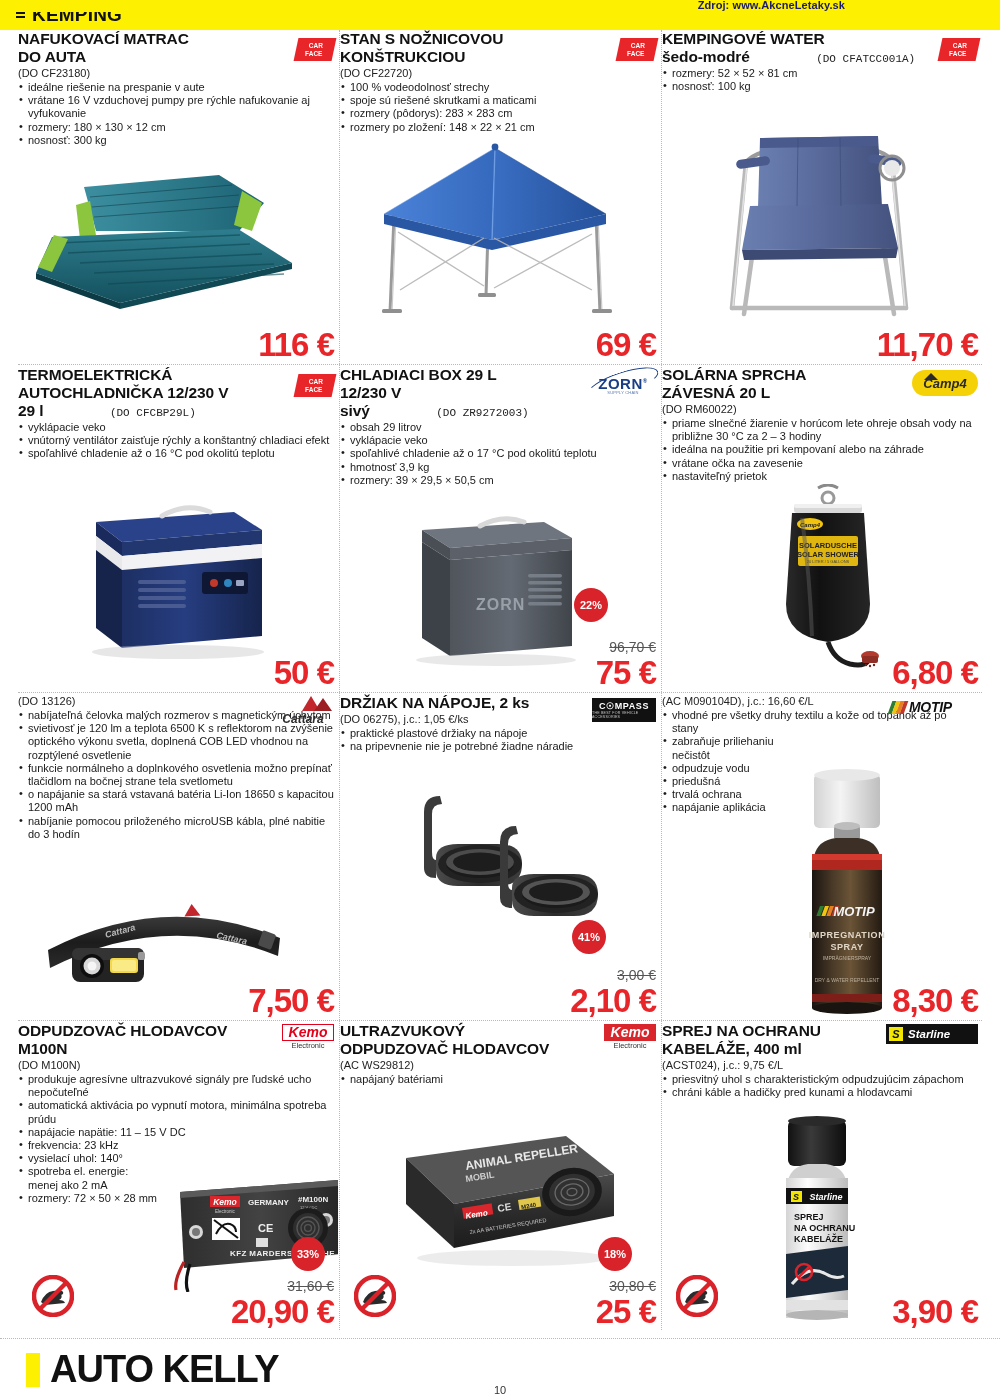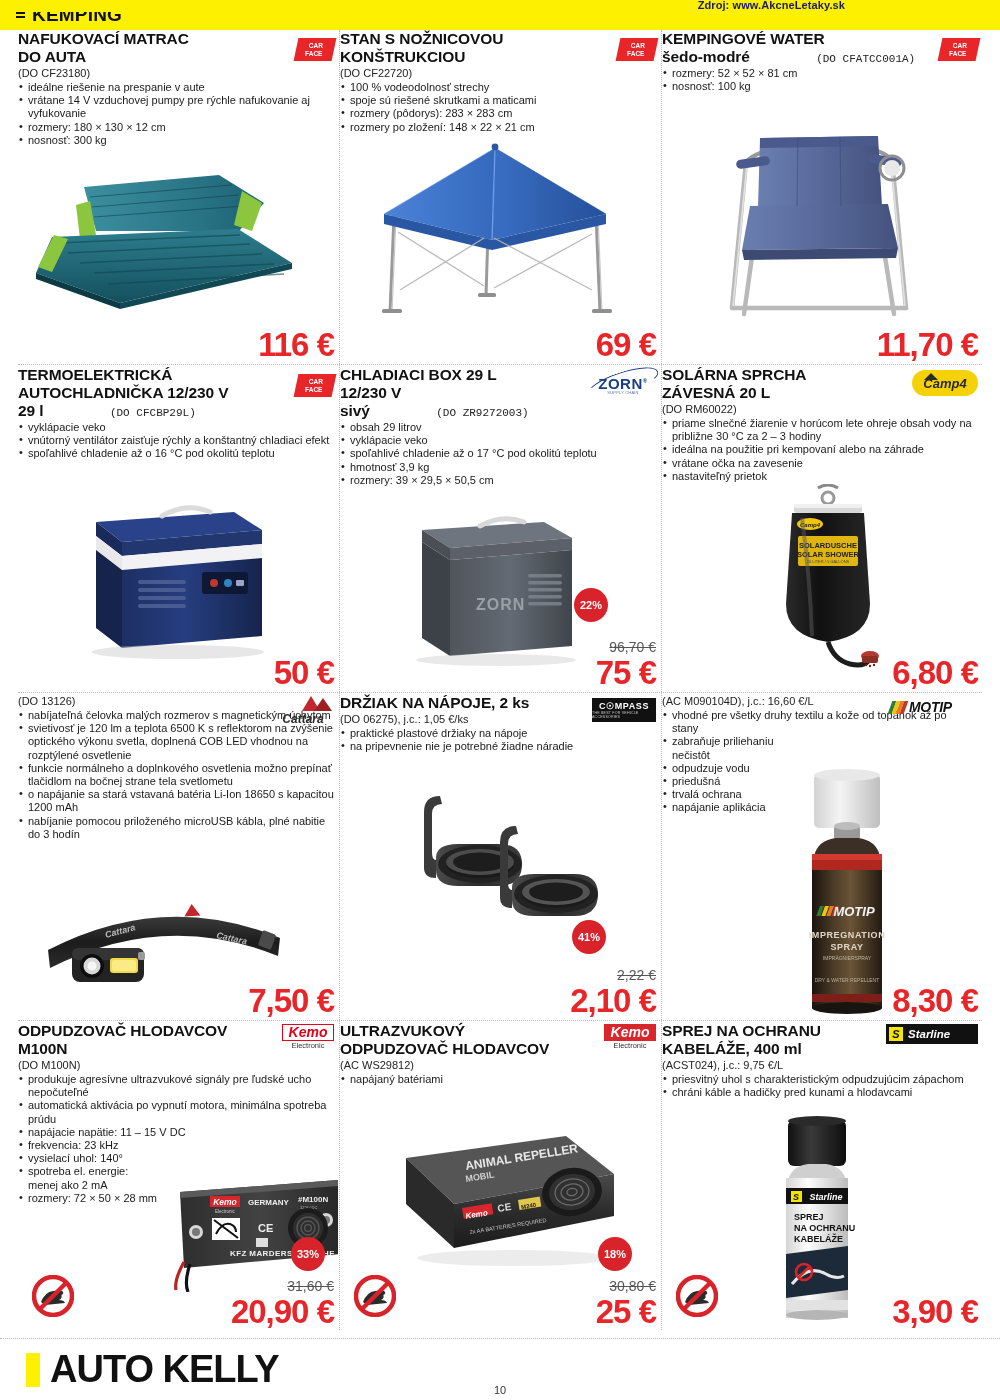--- a/index.html
+++ b/index.html
@@ -237,21 +237,21 @@
             <span>CAR</span>
             <span>FACE</span>
           </div>
       </div>
       <div class="p-title">
         <span>NAFUKOVACÍ MATRAC</span><br><span>DO AUTA</span>
       </div>
       <div class="p-code">(DO CF23180)</div>
       <ul class="bullets">
         <li>ideálne riešenie na prespanie v aute</li>
-        <li>vrátane 14 V vzduchovej pumpy pre rýchle nafukovanie aj vyfukovanie</li>
+        <li>vrátane 16 V vzduchovej pumpy pre rýchle nafukovanie aj vyfukovanie</li>
         <li>rozmery: 180 × 130 × 12 cm</li>
         <li>nosnosť: 300 kg</li>
       </ul>
 
       <div class="img-wrap" style="left:6px; top:115px;">
         <svg width="280" height="170" viewBox="0 0 280 170">
           <defs>
             <linearGradient id="matG" x1="0" y1="0" x2="0" y2="1">
               <stop offset="0" stop-color="#2e7d8e"></stop>
                 <stop offset="1" stop-color="#14505d"></stop>
@@ -720,21 +720,21 @@
             <ellipse cx="186" cy="112" rx="42" ry="19" fill="#222"></ellipse>
             <ellipse cx="186" cy="112" rx="34" ry="14" fill="#1a1a1a"></ellipse>
             <ellipse cx="186" cy="110" rx="34" ry="13" fill="#545454"></ellipse>
             <ellipse cx="186" cy="110" rx="27" ry="9.5" fill="#1d1d1d"></ellipse>
           </g>
         </svg>
       </div>
 
       <div class="badge-disc" style="right:54px; bottom:66px;">41%</div>
       <div class="price-box">
-        <div class="price-old">2,22 €</div>
+        <div class="price-old">3,00 €</div>
         <div class="price-main">2,10 €</div>
       </div>
     </div>
 
     <div class="cell col2 row2">
       <div class="brand" style="top:4px;">
         <div class="logo-motip">
           <span class="stripes">
             <i style="background:#2e7d32"></i>
               <i style="background:#f1c40f"></i>

